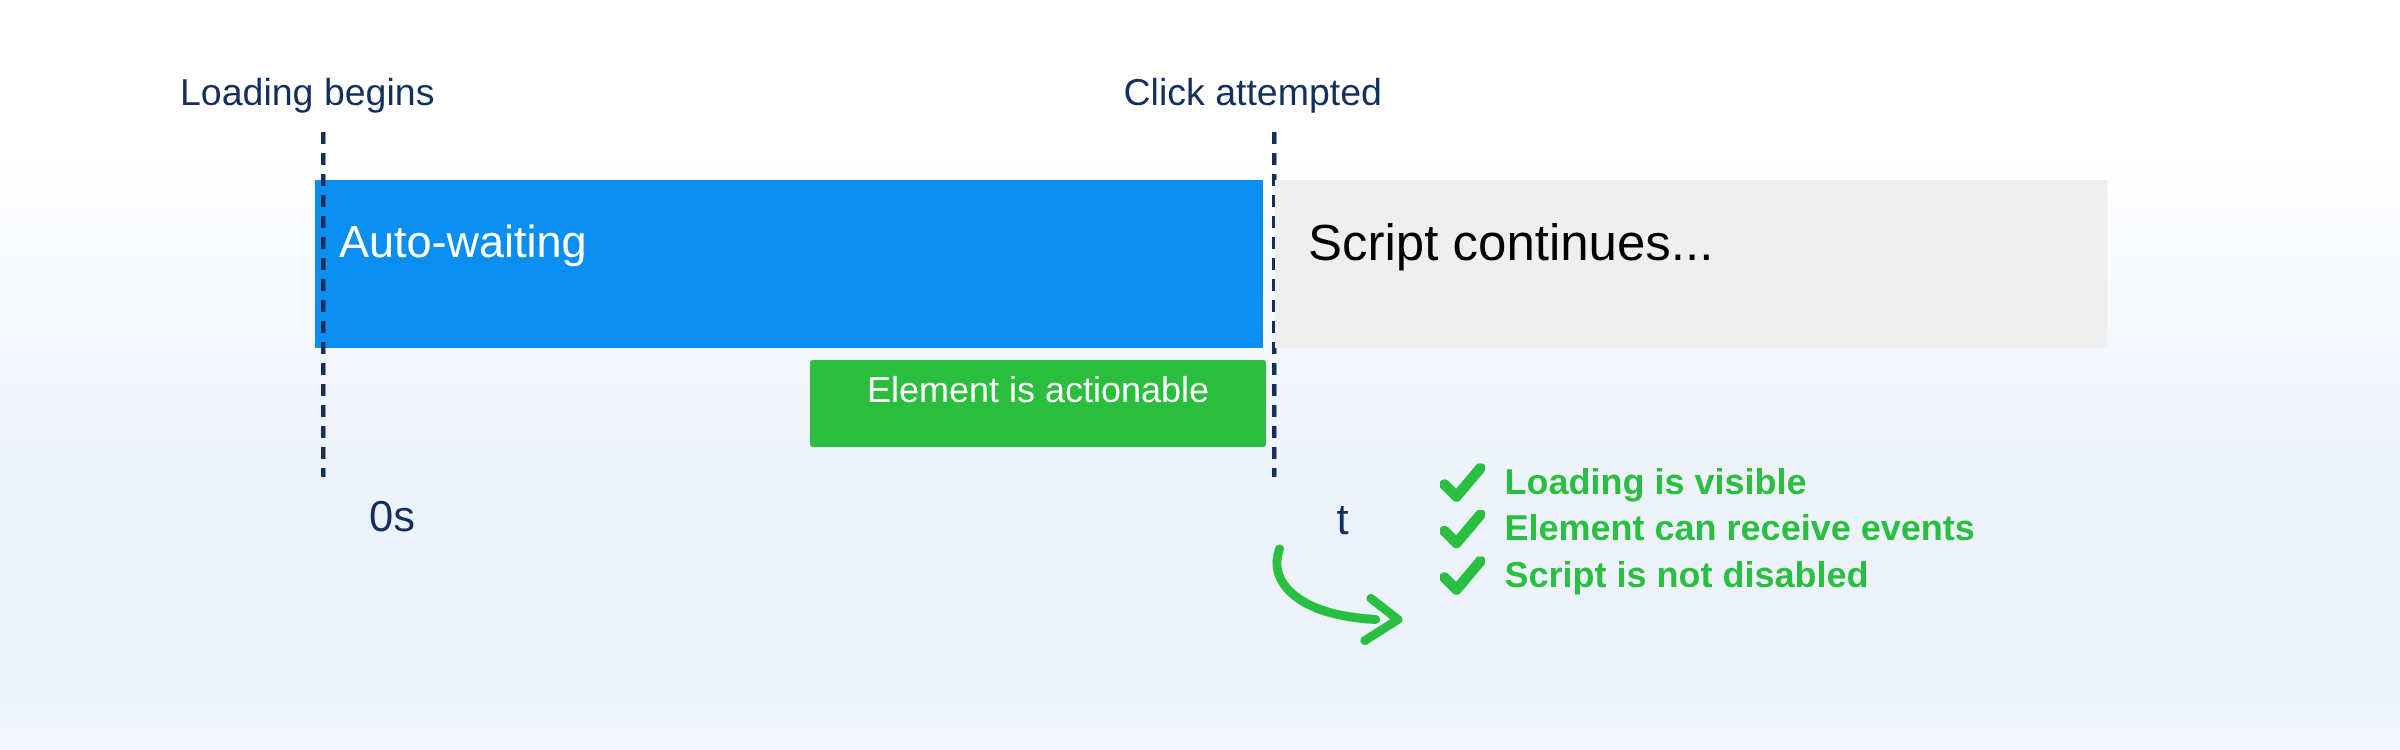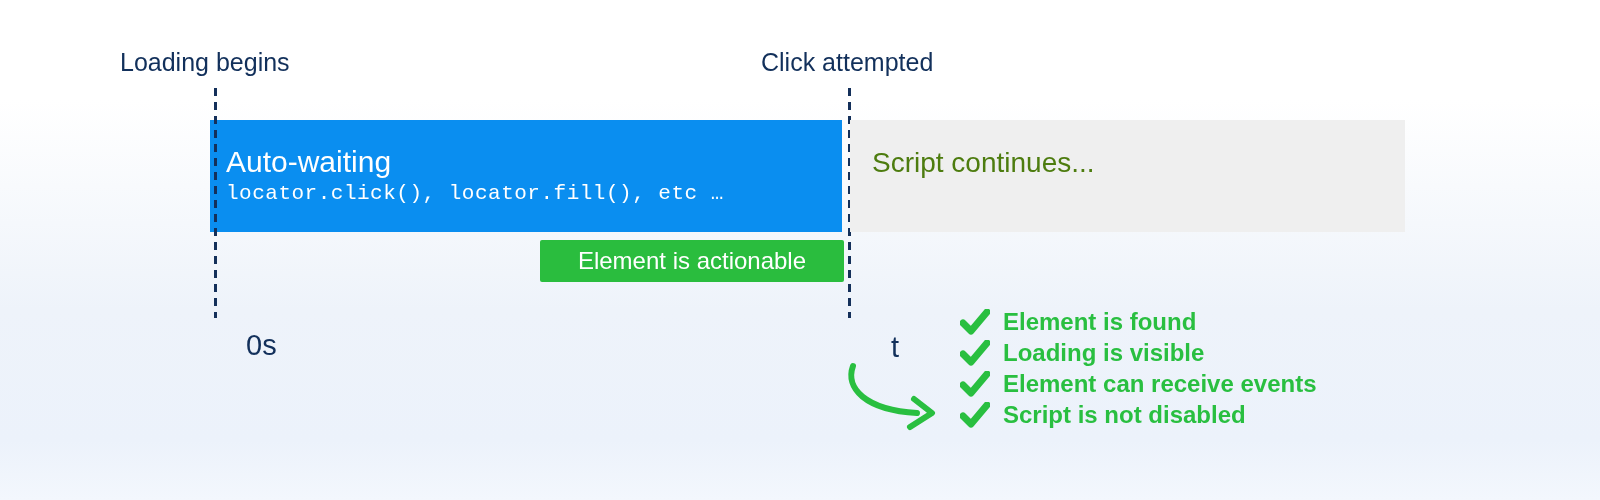--- a/index.html
+++ b/index.html
@@ -9,43 +9,43 @@
   }
   .stage{
     position:relative;width:1600px;height:500px;
     background:linear-gradient(180deg,#ffffff 0%,#ffffff 20%,#eef3fa 62%,#ecf2fb 88%,#f3f7fd 100%);
   }
   .toplabel{
     position:absolute;top:47px;
     font-size:25px;font-weight:500;color:#12305b;line-height:30px;white-space:nowrap;
   }
   .lbl-loading{left:120px;}
-  .lbl-click{left:749px;margin-left:12px;}
+  .lbl-click{left:749px;}
   .dashline{
     position:absolute;width:3px;top:88px;height:230px;
     background:repeating-linear-gradient(to bottom,#14305a 0 8px,transparent 8px 14px);
   }
   .dash-1{left:214px;z-index:3;}
   .dash-2{left:848px;z-index:1;}
   .bar{position:absolute;top:120px;height:112px;z-index:2;box-sizing:border-box;}
   .bar-blue{
     left:210px;width:632px;background:#0a8ef0;color:#ffffff;
     padding:23px 0 0 16px;
   }
   .bar-blue .title{font-size:30px;font-weight:500;line-height:37px;}
   .bar-blue .code{
     font-family:"Liberation Mono","DejaVu Sans Mono",monospace;
     font-size:21px;line-height:28px;letter-spacing:0.5px;
   }
   .bar-gray{
-    left:850px;width:555px;background:#efefef;color:#4d7c0f;
-    padding:24px 0 0 22px;font-size:28px;line-height:37px;
+    left:850px;width:555px;background:#efefef;color:#000000;
+    padding:24px 0 0 22px;font-size:34px;line-height:37px;
   }
   .badge{
-    position:absolute;left:540px;top:240px;width:304px;height:42px;z-index:2;
+    position:absolute;left:540px;top:240px;width:304px;height:58px;z-index:2;
     background:#2abd3e;color:#ffffff;font-size:24px;line-height:42px;text-align:center;
     border-radius:2px;
   }
   .timelabel{
     position:absolute;font-size:29px;color:#12305b;line-height:34px;white-space:nowrap;margin-left:47px;
   }
   .t-start{left:199px;top:328px;}
   .t-end{left:844px;top:330px;}
   .arrow-svg{position:absolute;left:835px;top:356px;z-index:2;}
   .checklist{position:absolute;left:960px;top:306px;z-index:2;}
@@ -61,21 +61,20 @@
 <div class="stage">
 
   <div class="toplabel lbl-loading">Loading begins</div>
   <div class="toplabel lbl-click">Click attempted</div>
 
   <div class="dashline dash-1"></div>
   <div class="dashline dash-2"></div>
 
   <div class="bar bar-blue">
     <div class="title">Auto-waiting</div>
-    <div class="code">locator.click(), locator.fill(), etc …</div>
   </div>
 
   <div class="bar bar-gray">
     <span>Script continues...</span>
   </div>
 
   <div class="badge">
     <span>Element is actionable</span>
   </div>
 
@@ -85,26 +84,20 @@
   <svg class="arrow-svg" width="118" height="82" viewBox="0 0 118 82" fill="none">
     <path d="M 18 10 C 10 32, 30 54, 82 57" stroke="#29bf40" stroke-width="6" stroke-linecap="round" fill="none"></path>
     <path d="M 79 43 L 97 57 L 75 71" stroke="#29bf40" stroke-width="6" stroke-linecap="round" stroke-linejoin="round" fill="none"></path>
   </svg>
 
   <div class="checklist">
     <div class="checkrow">
       <svg class="cm" viewBox="0 0 30 26">
         <path d="M3 14 L11 22 L27 3" stroke="#29bf40" stroke-width="7" stroke-linecap="round" stroke-linejoin="round" fill="none"></path>
       </svg>
-      <span class="ct">Element is found</span>
-    </div>
-    <div class="checkrow">
-      <svg class="cm" viewBox="0 0 30 26">
-        <path d="M3 14 L11 22 L27 3" stroke="#29bf40" stroke-width="7" stroke-linecap="round" stroke-linejoin="round" fill="none"></path>
-      </svg>
       <span class="ct">Loading is visible</span>
     </div>
     <div class="checkrow">
       <svg class="cm" viewBox="0 0 30 26">
         <path d="M3 14 L11 22 L27 3" stroke="#29bf40" stroke-width="7" stroke-linecap="round" stroke-linejoin="round" fill="none"></path>
       </svg>
       <span class="ct">Element can receive events</span>
     </div>
     <div class="checkrow">
       <svg class="cm" viewBox="0 0 30 26">

